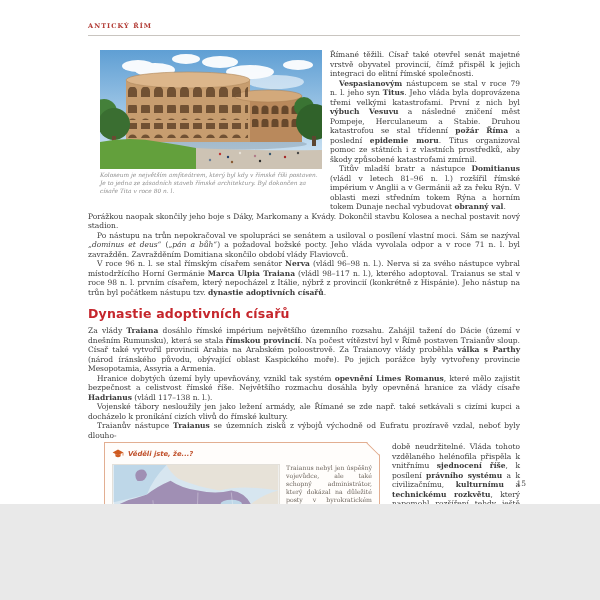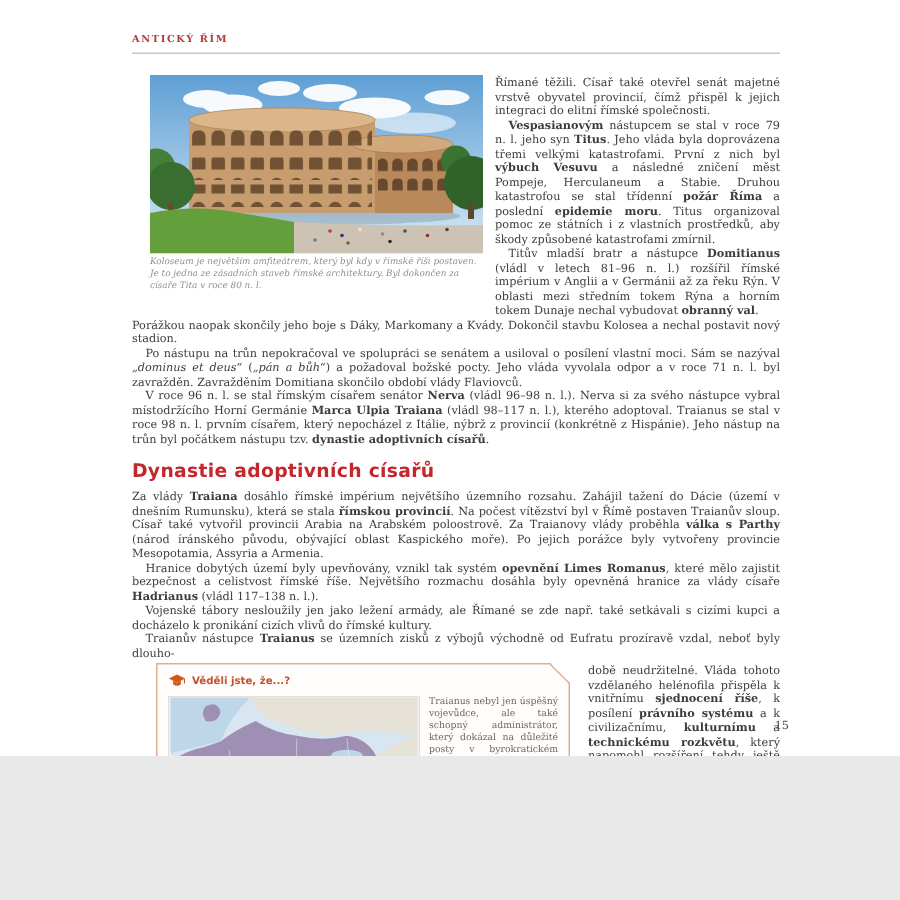--- a/index.html
+++ b/index.html
@@ -34,21 +34,21 @@
   .section{font-size:7.5px;line-height:9.5px;text-align:justify;}
 
   
   .bottom{display:flex;margin-top:2px;align-items:flex-start;}
   .factbox{margin-left:16px;width:276px;flex:none;border:1px solid #e2ae91;background:#fffdfb;
            padding:6px 7px 6px 7px;box-sizing:border-box;position:relative;
            clip-path:polygon(0 0,calc(100% - 13px) 0,100% 13px,100% 100%,0 100%);}
   .factbox .diag{position:absolute;top:5.6px;right:-3.6px;width:19px;height:0;
                  border-top:1px solid #e2ae91;transform:rotate(45deg);}
   .fb-head{display:flex;align-items:center;gap:4px;}
-  .fb-title{font-family:"DejaVu Sans",sans-serif;font-weight:bold;font-size:6.8px;color:#c0512c;}
+  .fb-title{font-family:"DejaVu Sans",sans-serif;font-weight:bold;font-size:6.8px;color:#c0512c;font-style:italic;}
   .fb-body{display:flex;gap:6px;margin-top:5px;}
   .mapwrap{width:168px;flex:none;}
   .map{display:block;width:168px;height:100px;border:1px solid #e3e0da;box-sizing:border-box;}
   .mapcap{margin-top:2px;font-style:italic;font-size:5.5px;color:#8f8f8f;}
   .fb-text{width:86px;font-size:6.2px;line-height:7.9px;text-align:justify;color:#6e665e;}
 
   .col-bottom{margin-left:12px;width:128px;font-size:7.5px;line-height:9.5px;text-align:justify;}
 
   .pagenum{position:absolute;right:74px;bottom:16px;font-size:7.5px;color:#4a4a4a;}
 </style>

